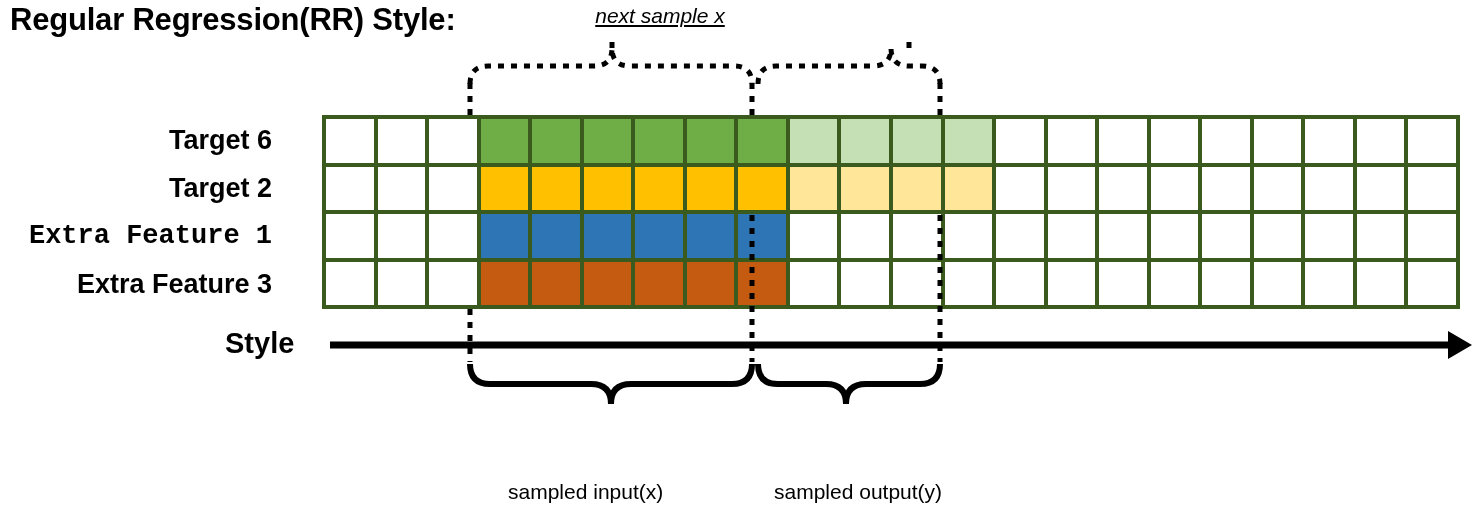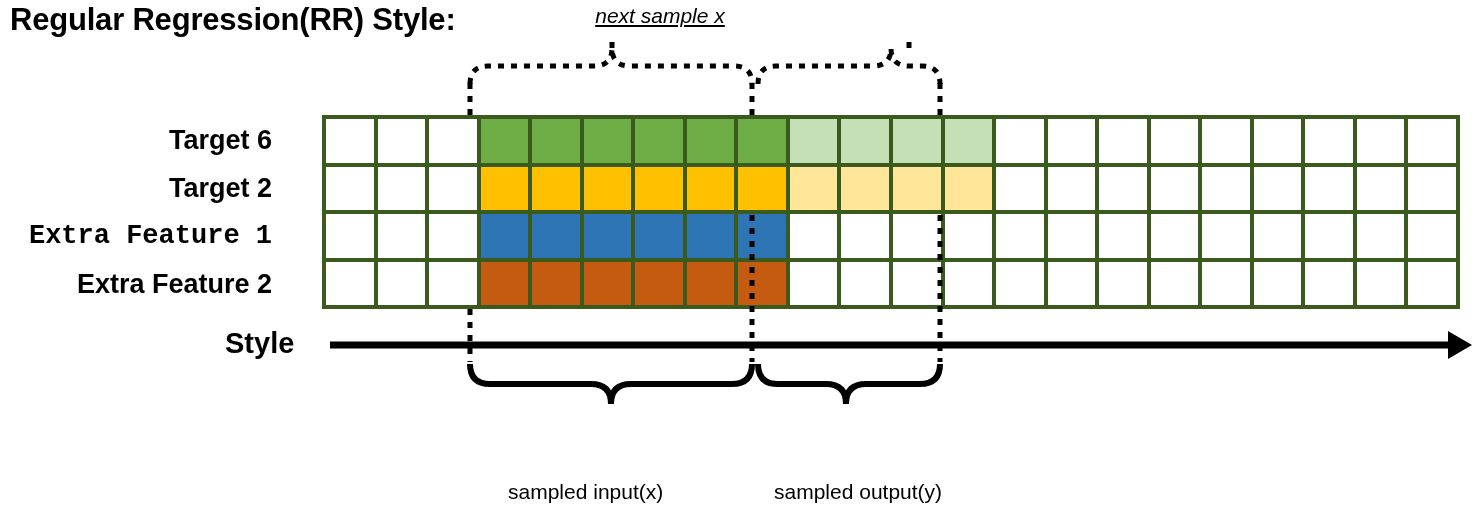--- a/index.html
+++ b/index.html
@@ -61,21 +61,21 @@
 </head>
 <body>
 
 <div id="stage">
 
   <div class="page-title">Regular Regression(RR) Style:</div>
 
   <div class="row-label" id="rl0" style="top:127px;">Target 6</div>
   <div class="row-label" id="rl1" style="top:175px;">Target 2</div>
   <div class="row-label" id="rl2" style="top:223px;font-family:Liberation Mono, monospace;">Extra Feature 1</div>
-  <div class="row-label" id="rl3" style="top:271px;">Extra Feature 2</div>
+  <div class="row-label" id="rl3" style="top:271px;">Extra Feature 3</div>
 
   <div class="grid" id="grid">
       <div class="cell" style="background: rgb(255, 255, 255);"></div>
       <div class="cell" style="background: rgb(255, 255, 255);"></div>
       <div class="cell" style="background: rgb(255, 255, 255);"></div>
       <div class="cell" style="background: rgb(111, 174, 70);"></div>
       <div class="cell" style="background: rgb(111, 174, 70);"></div>
       <div class="cell" style="background: rgb(111, 174, 70);"></div>
       <div class="cell" style="background: rgb(111, 174, 70);"></div>
       <div class="cell" style="background: rgb(111, 174, 70);"></div>

